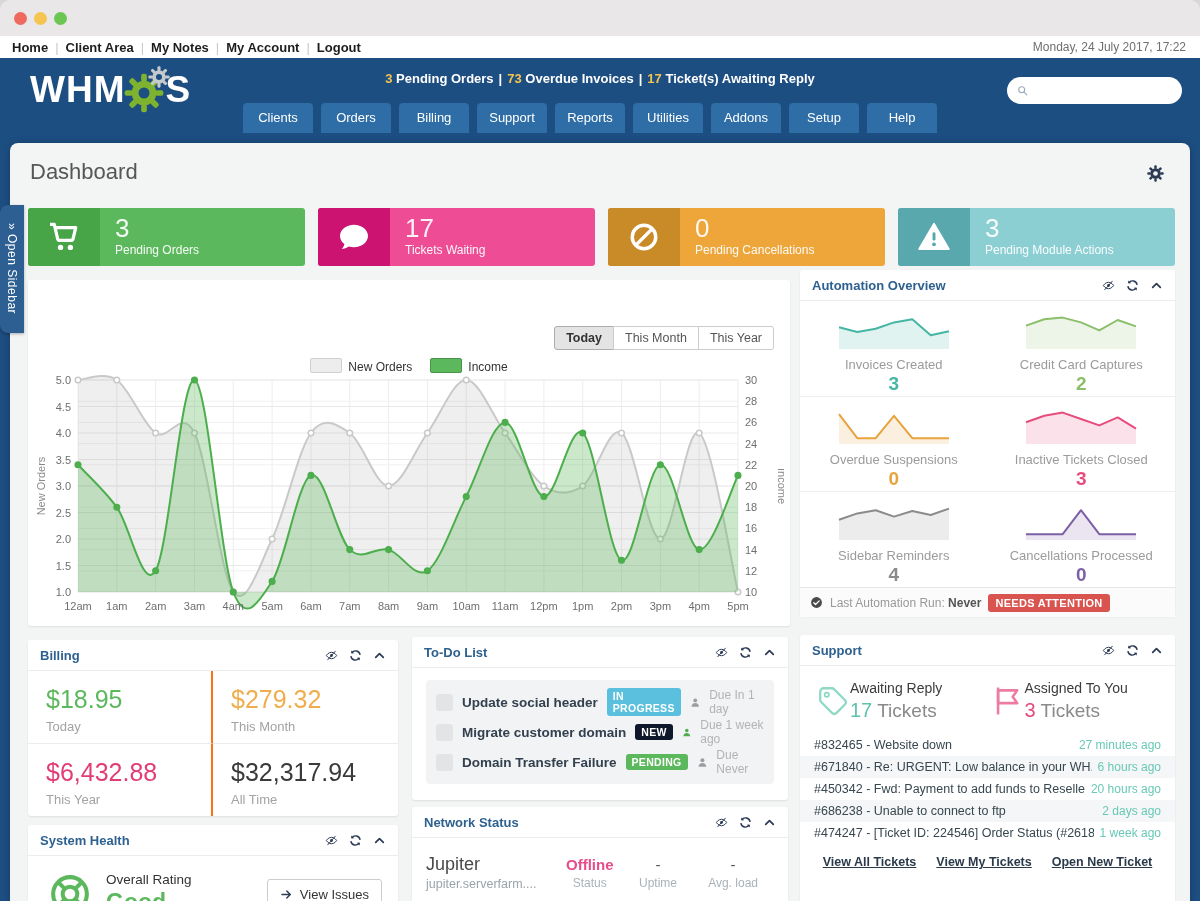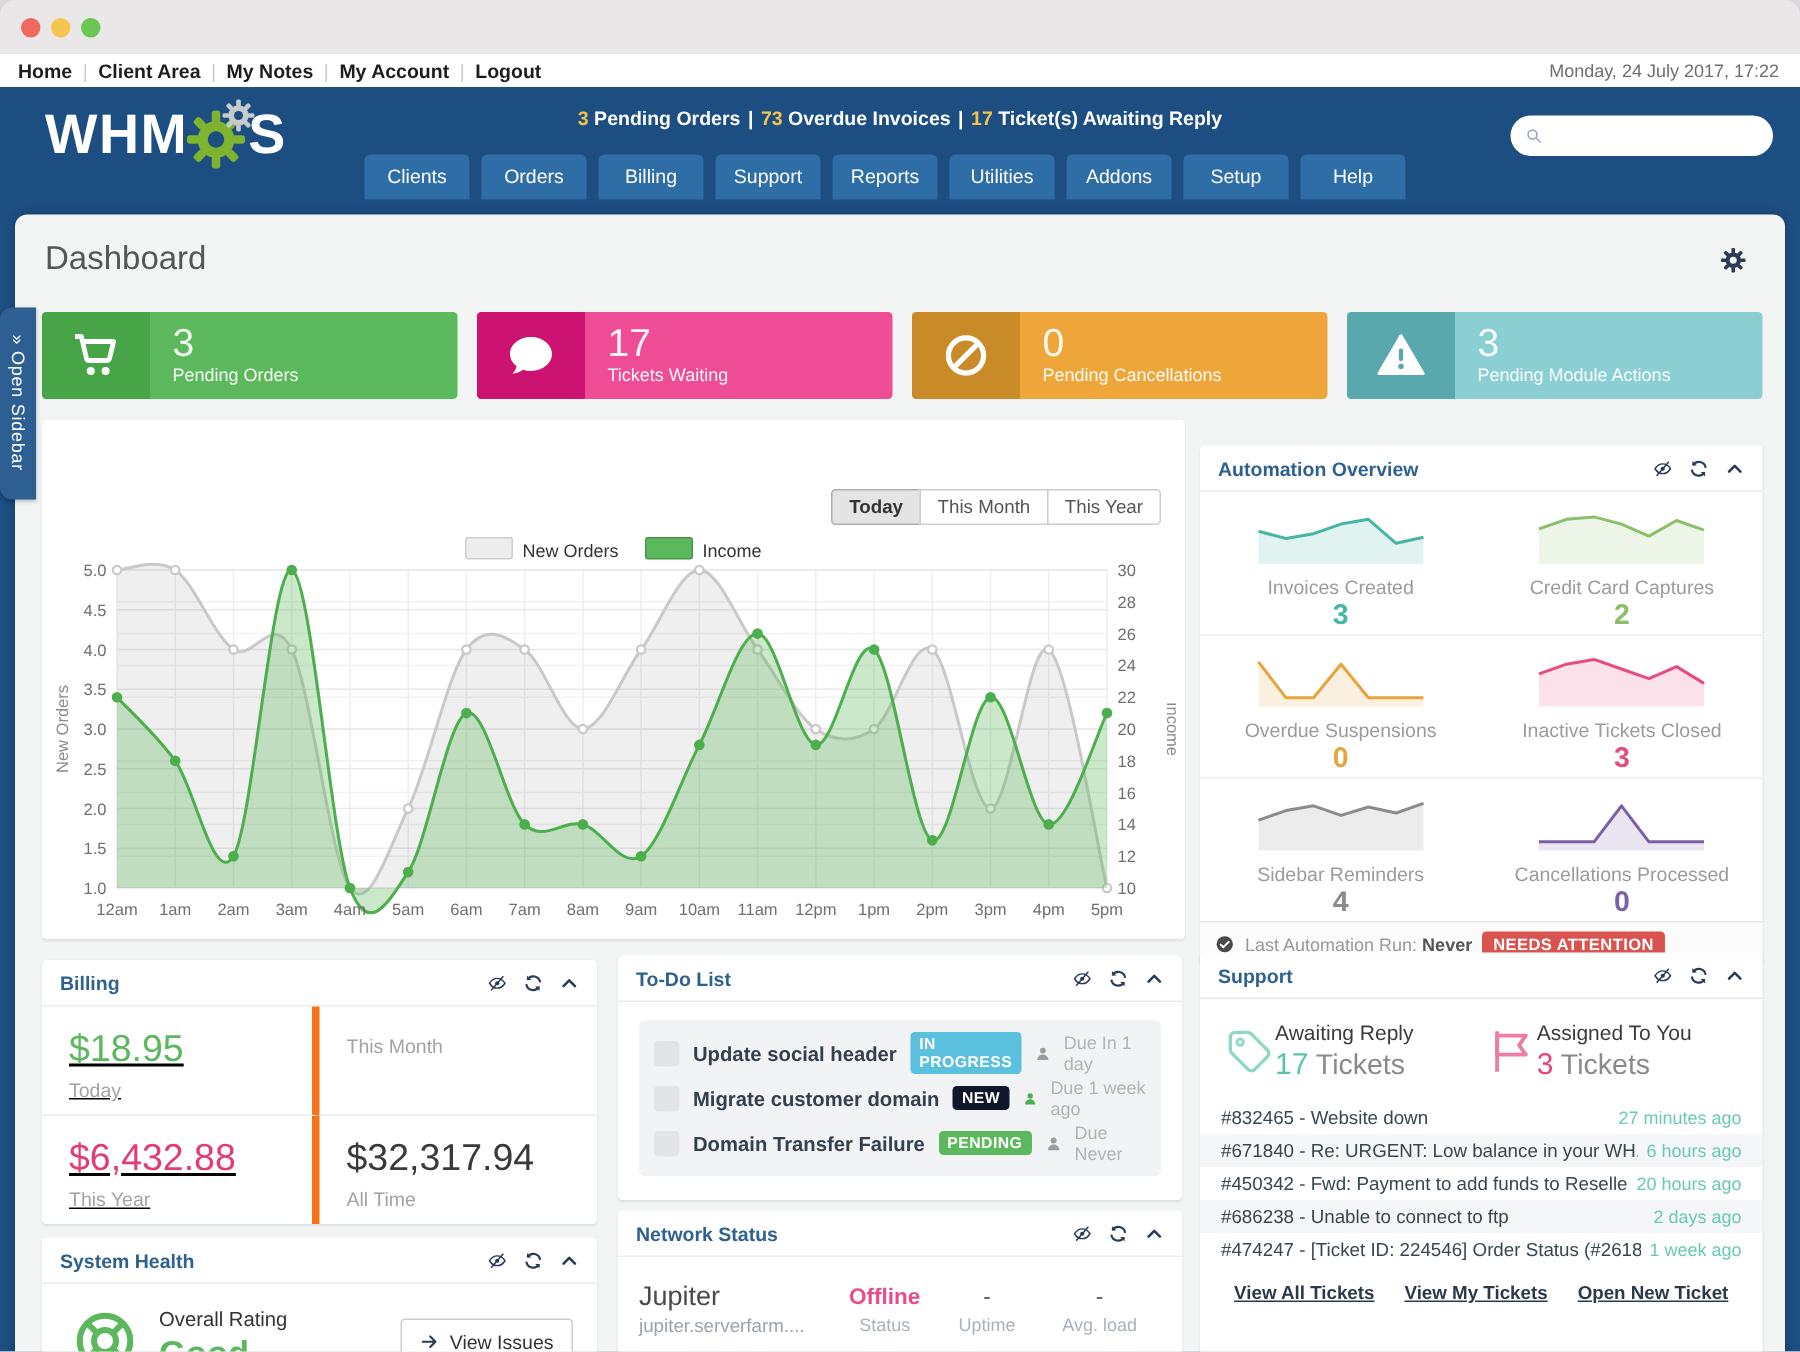--- a/index.html
+++ b/index.html
@@ -72,38 +72,38 @@
   .rbtn:first-child{border-radius:3px 0 0 3px;}
   .rbtn:last-child{border-radius:0 3px 3px 0;}
   .rbtn.active{background:#e4e4e4;border-color:#adadad;color:#333;font-weight:bold;}
   .legend{position:absolute;top:78px;left:0;right:0;display:flex;justify-content:center;gap:18px;
     font-size:12px;color:#333;align-items:center;}
   .sw{display:inline-block;width:30px;height:13px;border-radius:2px;margin-right:6px;vertical-align:-2px;}
   .sw.orders{background:#ededed;border:1px solid #cfcfcf;}
   .sw.income{background:#5cb85c;border:1px solid #4a934a;}
   #overview-chart{position:absolute;left:6px;top:92px;}
   
-  #p-automation{left:790px;top:154px;width:375px;height:346px;}
+  #p-automation{left:790px;top:127px;width:375px;height:346px;}
   .auto-grid{display:grid;grid-template-columns:1fr 1fr;height:286px;}
   .auto-cell{display:flex;flex-direction:column;align-items:center;justify-content:center;
     border-bottom:1px solid #eee;padding-top:4px;}
   .auto-cell:nth-child(5),.auto-cell:nth-child(6){border-bottom:none;}
   .auto-label{font-size:13px;color:#9b9b9b;margin-top:5px;}
   .auto-value{font-size:19px;font-weight:bold;margin-top:1px;}
   .auto-footer{height:29px;border-top:1px solid #e6e6e6;background:#fbfbfb;display:flex;
     align-items:center;gap:7px;padding:0 10px;font-size:12px;color:#999;}
   .auto-footer .ci{width:13px;height:13px;color:#4a4a4a;}
   .auto-footer b{color:#555;}
   .badge-attn{background:#d9534f;color:#fff;font-size:11px;font-weight:bold;padding:3px 7px;
     border-radius:3px;letter-spacing:.3px;}
   
   #p-billing{left:18px;top:497px;width:370px;height:176px;}
   .bill-grid{display:grid;grid-template-columns:1fr 1fr;grid-template-rows:1fr 1fr;height:145px;}
   .bill-cell{padding:14px 0 0 18px;}
-  .bill-cell.b1,.bill-cell.b3{border-right:5px solid #f97316;text-decoration:underline;}
+  .bill-cell.b1,.bill-cell.b3{border-right:2px solid #f97316;}
   .bill-cell.b1,.bill-cell.b2{border-bottom:1px solid #ececec;}
   .bill-amount{font-size:25px;}
   .bill-period{font-size:13px;color:#a3a3a3;margin-top:5px;}
   
   #p-todo{left:402px;top:494px;width:376px;height:163px;}
   .todo-box{margin:12px 14px;background:#f2f3f4;border-radius:4px;padding:7px 10px;}
   .todo-row{display:flex;align-items:center;height:30px;gap:9px;}
   .todo-check{width:17px;height:17px;background:#e2e4e6;border-radius:3px;cursor:pointer;flex:none;}
   .todo-task{font-size:13.5px;font-weight:bold;color:#33404e;white-space:nowrap;}
   .todo-badge{color:#fff;font-size:10.5px;font-weight:bold;padding:2px 6px;border-radius:3px;
@@ -567,20 +567,21 @@
               </svg>
             </span>
         </span>
       </div>
       <div class="bill-grid">
         <div class="bill-cell b1">
           <div class="bill-amount" style="color: rgb(92, 184, 92);">$18.95</div>
           <div class="bill-period">Today</div>
         </div>
         <div class="bill-cell b2">
+          <div class="bill-amount" style="color: rgb(240, 173, 78);">$279.32</div>
           <div class="bill-period">This Month</div>
         </div>
         <div class="bill-cell b3">
           <div class="bill-amount" style="color: rgb(226, 60, 119);">$6,432.88</div>
           <div class="bill-period">This Year</div>
         </div>
         <div class="bill-cell b4">
           <div class="bill-amount" style="color: rgb(58, 58, 58);">$32,317.94</div>
           <div class="bill-period">All Time</div>
         </div>

